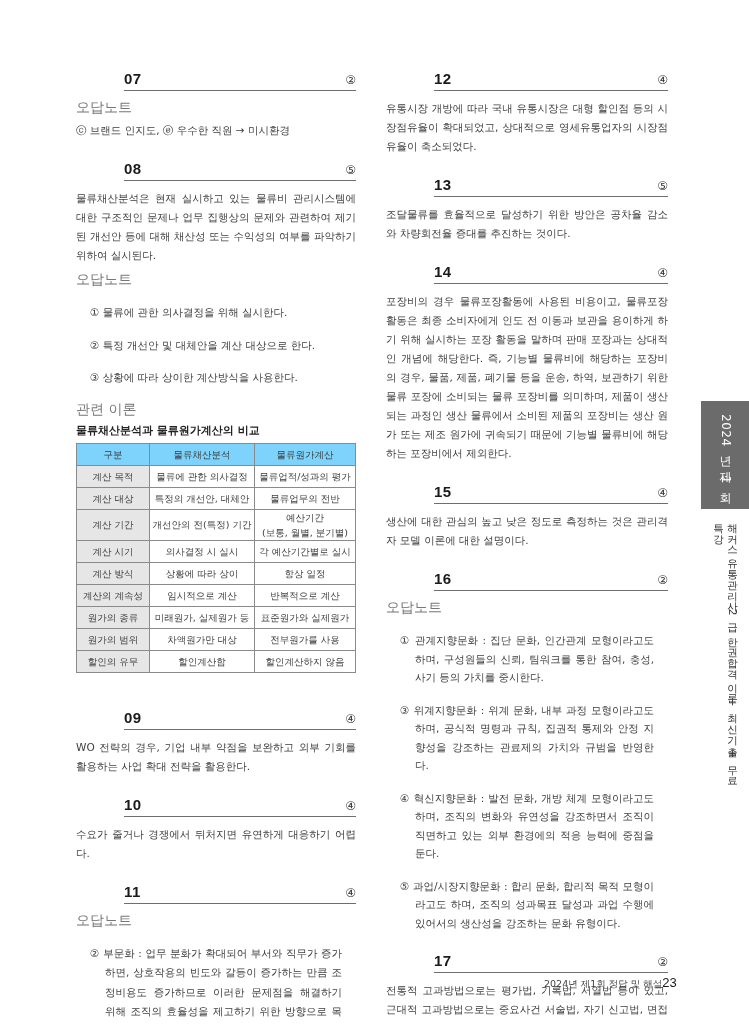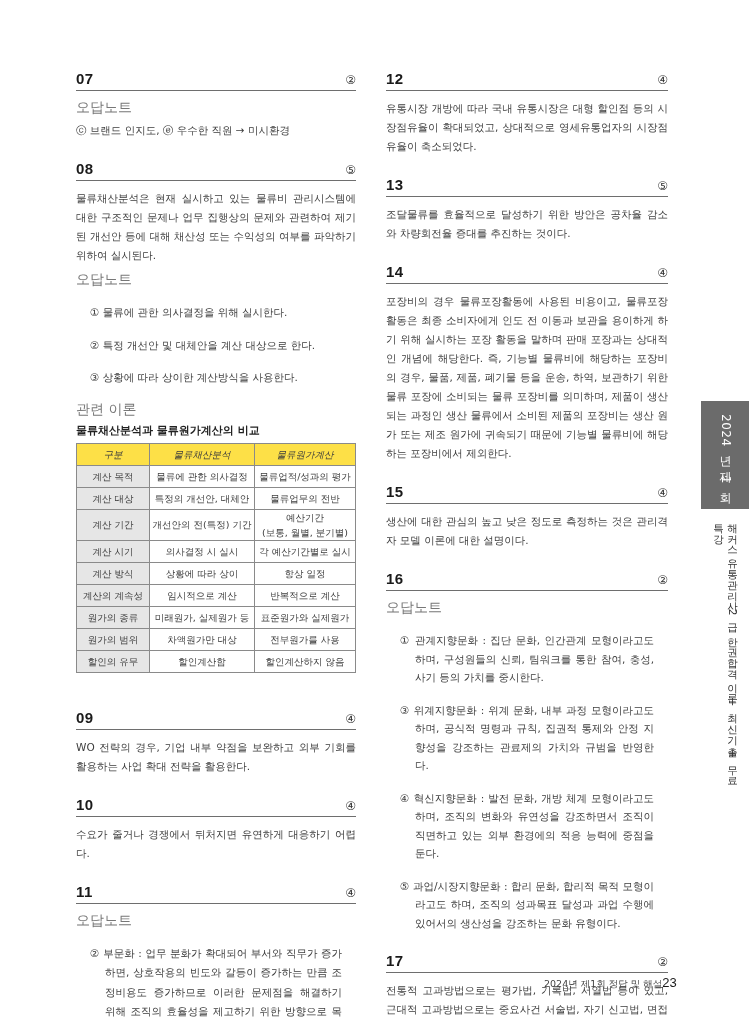--- a/index.html
+++ b/index.html
@@ -6,31 +6,31 @@
   body {
     width: 749px; height: 1024px; background: #ffffff; position: relative; overflow: hidden;
     font-family: "DejaVu Sans", "Liberation Sans", sans-serif; color: #3a3a3a;
   }
   .col { position: absolute; top: 70px; }
   .col-left { left: 76px; width: 280px; }
   .col-right { left: 386px; width: 282px; }
   .q { margin-bottom: 20px; }
   .q-head {
     display: flex; justify-content: space-between; align-items: flex-end;
-    border-bottom: 1.5px solid #6e6e6e; padding-bottom: 3px; margin-bottom: 8px;
+    border-bottom: 1.5px solid #6e6e6e; padding-bottom: 3px; margin-bottom: 8px; margin-left: 48px;
   }
   .q-num { font-family: "Liberation Sans", sans-serif; font-weight: bold; font-size: 15px; color: #1a1a1a; letter-spacing: 0.5px; }
   .q-ans { font-size: 12px; color: #333; }
   .note-label { font-size: 14px; color: #777; margin: 4px 0 4px 0; }
   .body { font-size: 10.5px; line-height: 19px; color: #3d3d3d; text-align: justify; margin: 0; }
   .item { font-size: 10.5px; line-height: 18.5px; color: #3d3d3d; padding-left: 15px; text-indent: -15px; margin: 14px; text-align: justify; }
   .related-title { font-size: 11px; font-weight: bold; color: #222; margin: 2px 0 5px 0; }
   table.cmp { border-collapse: collapse; width: 280px; font-size: 9.5px; color: #3d3d3d; }
   table.cmp th, table.cmp td { border: 1px solid #8a8a8a; text-align: center; padding: 0 2px; height: 21px; line-height: 15px; }
-  table.cmp th { background: #fde047; font-weight: normal; font-style: italic; }
+  table.cmp th { background: #7dd3fc; font-weight: normal; }
   table.cmp td.rh { background: #e6e6e6; }
   .tall td { height: 38px; }
   .side-tab {
     position: absolute; left: 701px; top: 401px; width: 48px; height: 108px; background: #6b6b6b;
     display: flex; align-items: center; justify-content: center;
   }
   .side-tab span { writing-mode: vertical-rl; color: #ffffff; font-size: 12px; letter-spacing: 0.5px; }
   .side-text {
     position: absolute; left: 712px; top: 516px; height: 270px;
     writing-mode: vertical-rl; font-size: 10.5px; color: #333; letter-spacing: 0.2px;

